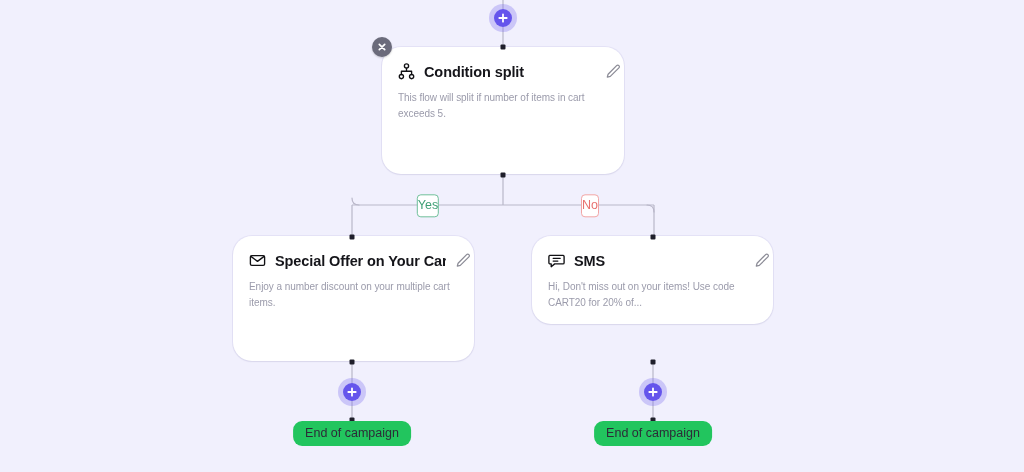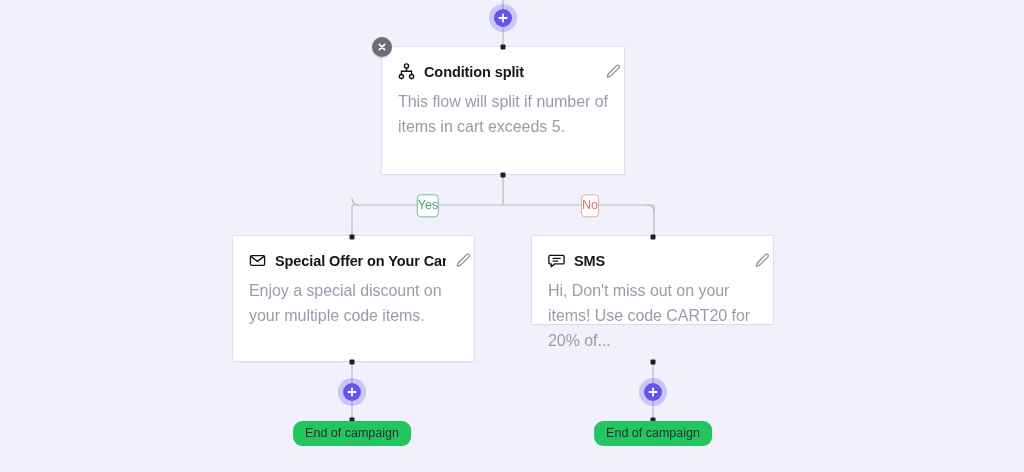--- a/index.html
+++ b/index.html
@@ -27,21 +27,21 @@
     top: 0;
     width: 1024px;
     height: 472px;
     pointer-events: none;
   }
 
   
   .card {
     position: absolute;
     background: #ffffff;
-    border-radius: 0;
+    border-radius: 19px;
     box-shadow: 0 1px 2px rgba(30, 27, 75, 0.06),
                 0 0 0 1px rgba(226, 224, 245, 0.9);
     box-sizing: border-box;
     padding: 16px 2px 16px 16px;
   }
   .card-head {
     display: flex;
     align-items: center;
     gap: 9px;
   }
@@ -67,21 +67,21 @@
   .edit-icon {
     width: 17px;
     height: 17px;
     flex: 0 0 auto;
     color: #8b8b96;
     cursor: pointer;
   }
   .edit-icon svg { display: block; }
   .card-desc {
     margin-top: 10px;
-    font-size: 16px;
+    font-size: 10px;
     line-height: 1.55;
     color: #9b9bab;
     letter-spacing: -0.05px;
   }
 
   
   #card-condition {
     left: 382px;
     top: 47px;
     width: 242px;
@@ -268,21 +268,21 @@
           <path d="M1.9 4.4 L8.5 9.4 L15.1 4.4"></path>
         </svg>
       </span>
       <span class="card-title">Special Offer on Your Cart …</span>
       <span class="edit-icon">
         <svg width="17" height="17" viewBox="0 0 17 17" fill="none" stroke="currentColor" stroke-width="1.25" stroke-linecap="round" stroke-linejoin="round">
           <path d="M11.6 2.6 a1.6 1.6 0 0 1 2.3 2.3 L5.3 13.4 l-3 0.8 0.8-3 Z"></path>
         </svg>
       </span>
     </div>
-    <div class="card-desc">Enjoy a special discount on your multiple code items.</div>
+    <div class="card-desc">Enjoy a number discount on your multiple cart items.</div>
   </div>
 
   <div class="handle" style="left:352px; top:237px;"></div>
   <div class="handle" style="left:352px; top:362px;"></div>
 
   <div class="card" id="card-sms">
     <div class="card-head">
       <span class="card-icon">
         <svg width="17" height="17" viewBox="0 0 17 17" fill="none" stroke="currentColor" stroke-width="1.35" stroke-linecap="round" stroke-linejoin="round">
           <path d="M2.1 3.3 h12.8 a1.2 1.2 0 0 1 1.2 1.2 v6.2 a1.2 1.2 0 0 1 -1.2 1.2 h-8.2 l-3.5 2.8 v-2.8 h-1.1 a1.2 1.2 0 0 1 -1.2 -1.2 v-6.2 a1.2 1.2 0 0 1 1.2 -1.2 z"></path>

